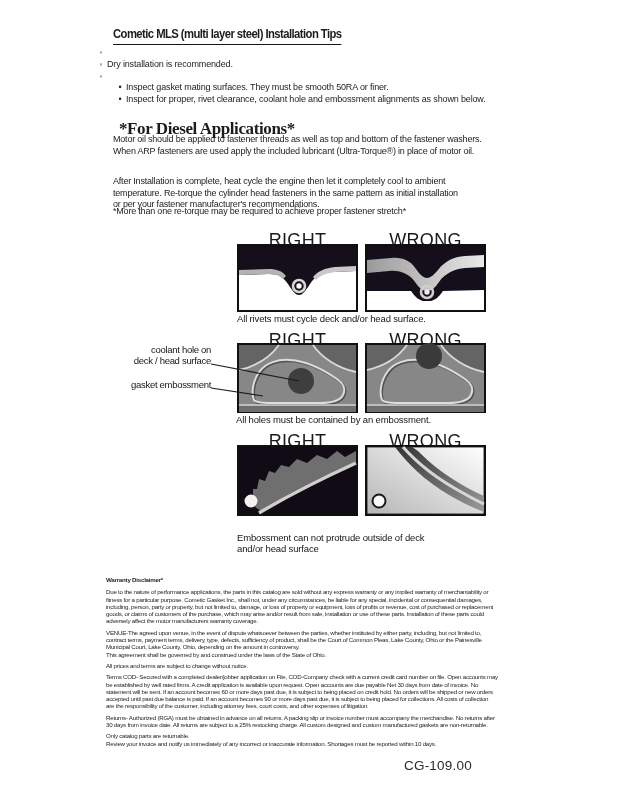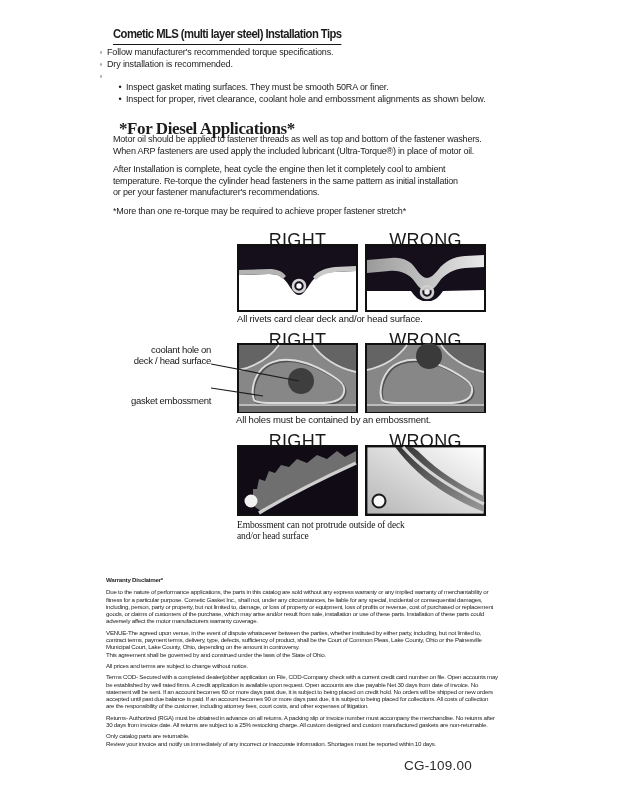--- a/index.html
+++ b/index.html
@@ -13,21 +13,21 @@
 
   .tips { left:98px; top:47px; font-size:9px; letter-spacing:-0.15px; }
   .tip  { display:flex; gap:3px; line-height:11.8px; white-space:nowrap; }
   .tip.sub { margin-left:19px; }
   .tip .b { width:6px; text-align:center; }
   .tip.main .b { font-size:8.5px; }
 
   .h2 { left:119px; top:119px; font-size:17px; font-weight:bold; letter-spacing:-0.4px;font-family:Liberation Serif, serif; }
   .para { left:113px; font-size:9px; line-height:11.5px; letter-spacing:-0.2px;
           white-space:pre-line; }
-  .p1 { top:134px; } .p2 { top:164px; } .note { top:206px; white-space:nowrap; }
+  .p1 { top:134px; } .p2 { top:176px; } .note { top:206px; white-space:nowrap; }
 
   .dlabel { width:121px; text-align:center; font-size:18px; letter-spacing:0.3px; color:#1a1a1a; }
   .caption { font-size:9.5px; letter-spacing:-0.15px; color:#161616; white-space:pre-line; line-height:11px; }
   .panel { display:block; }
 
   .callout { left:106px; width:105px; text-align:right; font-size:9.5px; letter-spacing:-0.3px;
              line-height:10.5px; color:#161616; white-space:nowrap; }
 
   .legal { left:106px; top:576px; width:430px; font-size:6.2px; line-height:7.3px;
            letter-spacing:-0.25px; color:#262626; }
@@ -39,21 +39,20 @@
 </head>
 <body>
 
 <div>
 
   <h1 class="abs title">Cometic MLS (multi layer steel) Installation Tips</h1>
 
   <div class="abs tips">
     <div class="tip main">
       <span class="b">◦</span>
-      <span>Follow manufacturer's recommended torque specifications.</span>
     </div>
     <div class="tip main">
       <span class="b">◦</span>
       <span>Dry installation is recommended.</span>
     </div>
     <div class="tip main">
       <span class="b">◦</span>
     </div>
     <div class="tip sub">
       <span class="b">•</span>
@@ -92,28 +91,28 @@
           <stop offset="1" stop-color="#e9e9e9"></stop>
       </linearGradient>
     </defs>
     <rect x="1.2" y="1.2" width="118.6" height="65.6" fill="#150e1b" stroke="#101010" stroke-width="2.4"></rect>
     <path d="M2,29 L24,27 C36,26 44,30 50,38 C54,44 58,47 62,47 C66,47 70,44 74,38 C80,29 90,25 100,24 L119,23 L119,11 L100,12 C88,13 80,17 73,26 C69,31 65,34 62,34 C59,34 55,31 51,25 C45,16 37,13 26,14 L2,16 Z" fill="url(#g1)"></path>
     <path d="M2,47 L46,47 C50,53 54,56 58,57 L66,57 C70,56 74,53 78,47 L119,46 L119,66 L2,66 Z" fill="#ffffff"></path>
     <circle cx="62" cy="48" r="6" fill="none" stroke="#cfcfcf" stroke-width="2.6"></circle>
     <circle cx="62" cy="48" r="2.7" fill="#ececec"></circle>
   </svg>
 
-  <div class="abs caption" style="left:237px; top:313px;">All rivets card clear deck and/or head surface.</div>
+  <div class="abs caption" style="left:237px; top:313px;">All rivets must cycle deck and/or head surface.</div>
 
   <div class="abs dlabel" style="left:237px; top:330px;">RIGHT</div>
   <div class="abs dlabel" style="left:365px; top:330px;">WRONG</div>
 
   <div class="abs callout" style="top:345px;">coolant hole on</div>
   <div class="abs callout" style="top:356px;">deck / head surface</div>
-  <div class="abs callout" style="top:396px;">gasket embossment</div>
+  <div class="abs callout" style="top:380px;">gasket embossment</div>
 
   <svg class="abs panel" style="left:237px; top:343px;" width="121" height="70" viewBox="0 0 121 70">
     <rect x="1" y="1" width="119" height="68" fill="#878787" stroke="#101010" stroke-width="2"></rect>
     <path d="M2,2 L42,2 C34,13 20,23 2,27 Z" fill="#646464"></path>
     <path d="M42,2 C34,13 20,23 2,27" fill="none" stroke="#d9d9d9" stroke-width="1.8"></path>
     <path d="M119,2 L76,2 C84,14 100,25 119,29 Z" fill="#646464"></path>
     <path d="M76,2 C84,14 100,25 119,29" fill="none" stroke="#d9d9d9" stroke-width="1.8"></path>
     <path d="M17,57 C14,49 16,37 23,28 C29,20 41,16 53,17 C69,18 87,27 100,36 C106,40 109,46 106,52 C103,58 95,60 83,60 L31,60 C23,60 19,59 17,57 Z" fill="none" stroke="#525252" stroke-width="2.2" transform="translate(1.2,1.2)"></path>
     <path d="M17,57 C14,49 16,37 23,28 C29,20 41,16 53,17 C69,18 87,27 100,36 C106,40 109,46 106,52 C103,58 95,60 83,60 L31,60 C23,60 19,59 17,57 Z" fill="none" stroke="#dcdcdc" stroke-width="2"></path>
     <circle cx="64" cy="38" r="13" fill="#3e3e3e"></circle>
@@ -161,21 +160,21 @@
         <stop offset="0" stop-color="#333333"></stop>
           <stop offset="1" stop-color="#9a9a9a"></stop>
       </linearGradient>
     </defs>
     <rect x="1.2" y="1.2" width="118.6" height="68.6" fill="url(#g2)" stroke="#101010" stroke-width="2.4"></rect>
     <path d="M30,2 C42,18 60,36 84,50 C96,57 108,63 119,67 L119,51 C96,41 72,25 56,9 C52,5 49,3 47,2 Z" fill="url(#g3)"></path>
     <path d="M38,2 C52,18 72,34 98,48 C105,52 112,56 119,59" fill="none" stroke="#d6d6d6" stroke-width="3"></path>
     <circle cx="14" cy="56" r="6.5" fill="#fafafa" stroke="#1a1a1a" stroke-width="2"></circle>
   </svg>
 
-  <div class="abs caption" style="left:237px; top:520px;font-family:Liberation Serif, serif;">Embossment can not protrude outside of deck
+  <div class="abs caption" style="left:237px; top:532px;">Embossment can not protrude outside of deck
 and/or head surface</div>
 
   <div class="abs legal">
     <h3>Warranty Disclaimer*</h3>
     <p>Due to the nature of performance applications, the parts in this catalog are sold without any express warranty or any implied warranty of merchantability or
 fitness for a particular purpose.  Cometic Gasket Inc., shall not, under any circumstances, be liable for any special, incidental or consequential damages,
 including, person, party or property, but not limited to, damage, or loss of property or equipment, loss of profits or revenue, cost of purchased or replacement
 goods, or claims of customers of the purchase, which may arise and/or result from sale, installation or use of these parts.  Installation of these parts could
 adversely affect the motor manufacturers warranty coverage.</p>
     <p>VENUE-The agreed upon venue, in the event of dispute whatsoever between the parties, whether instituted by either party, including, but not limited to,

